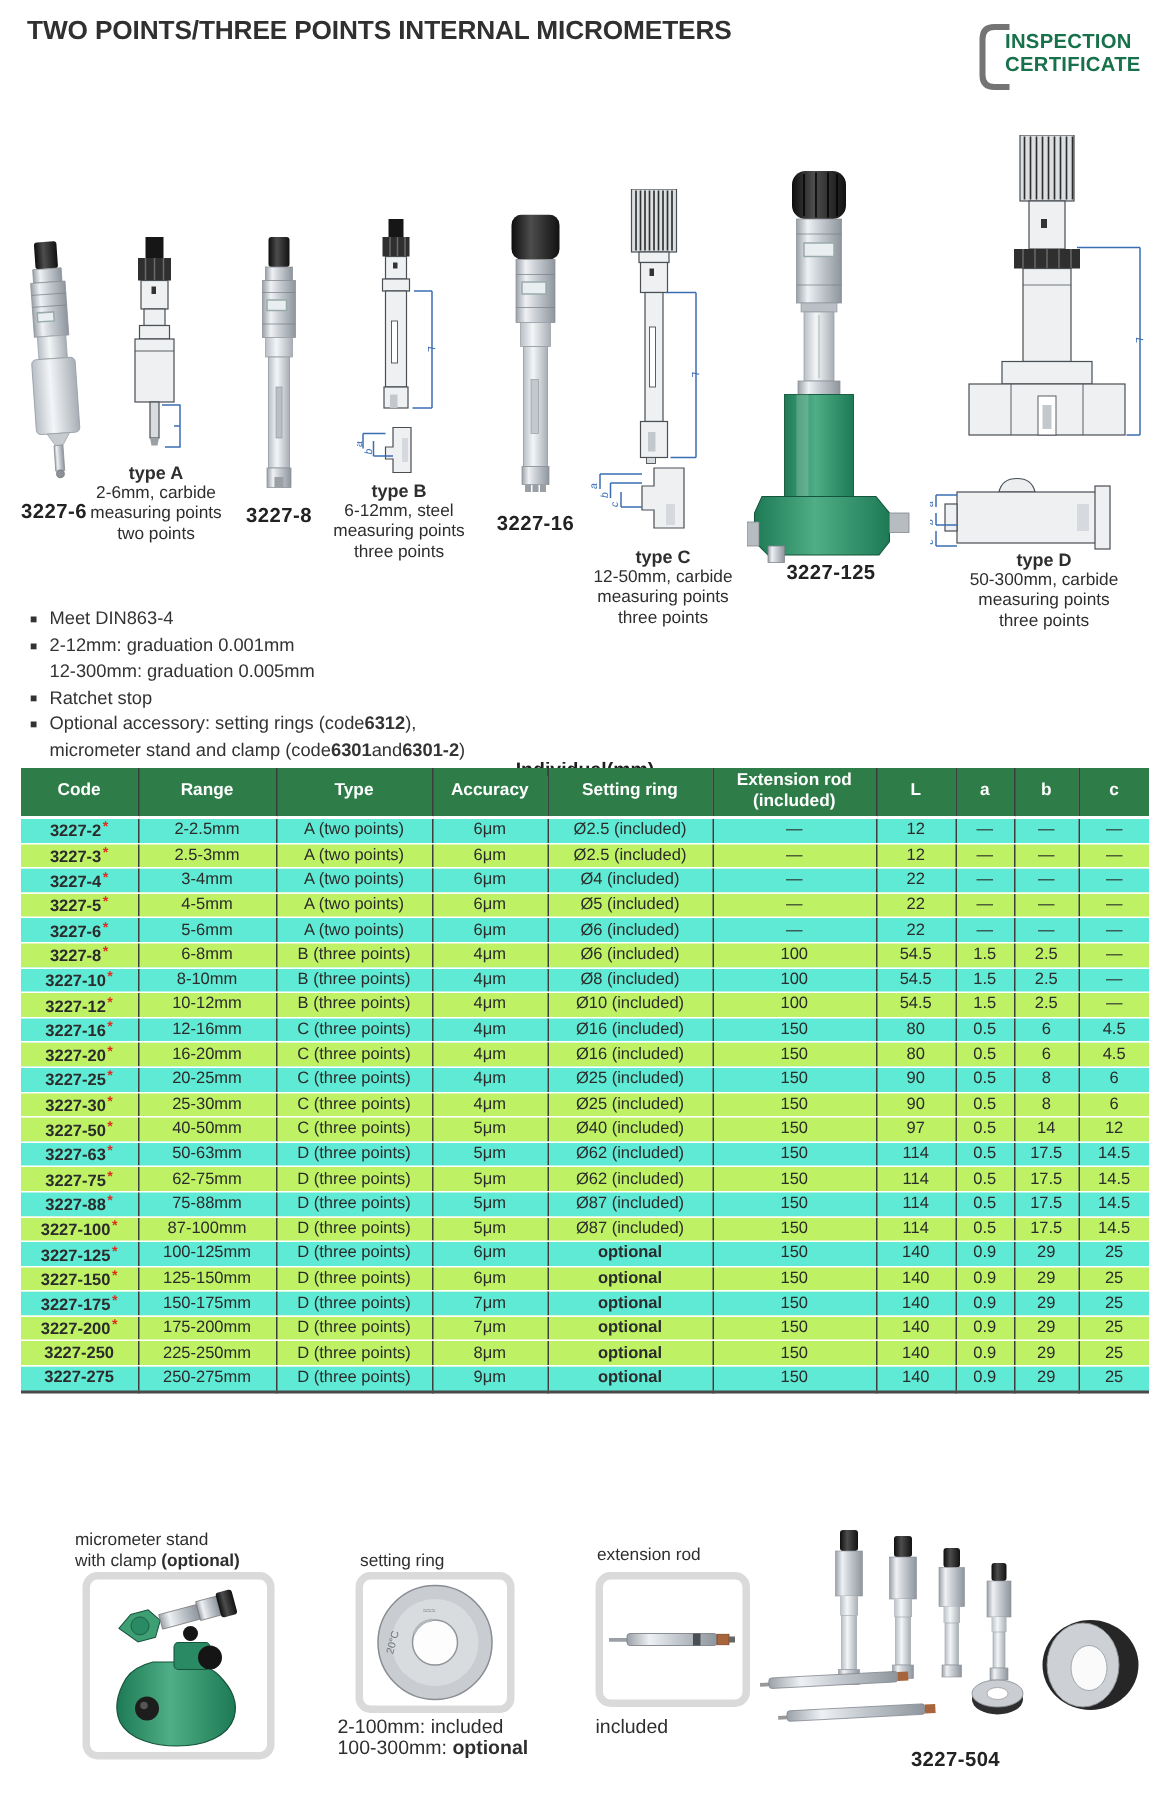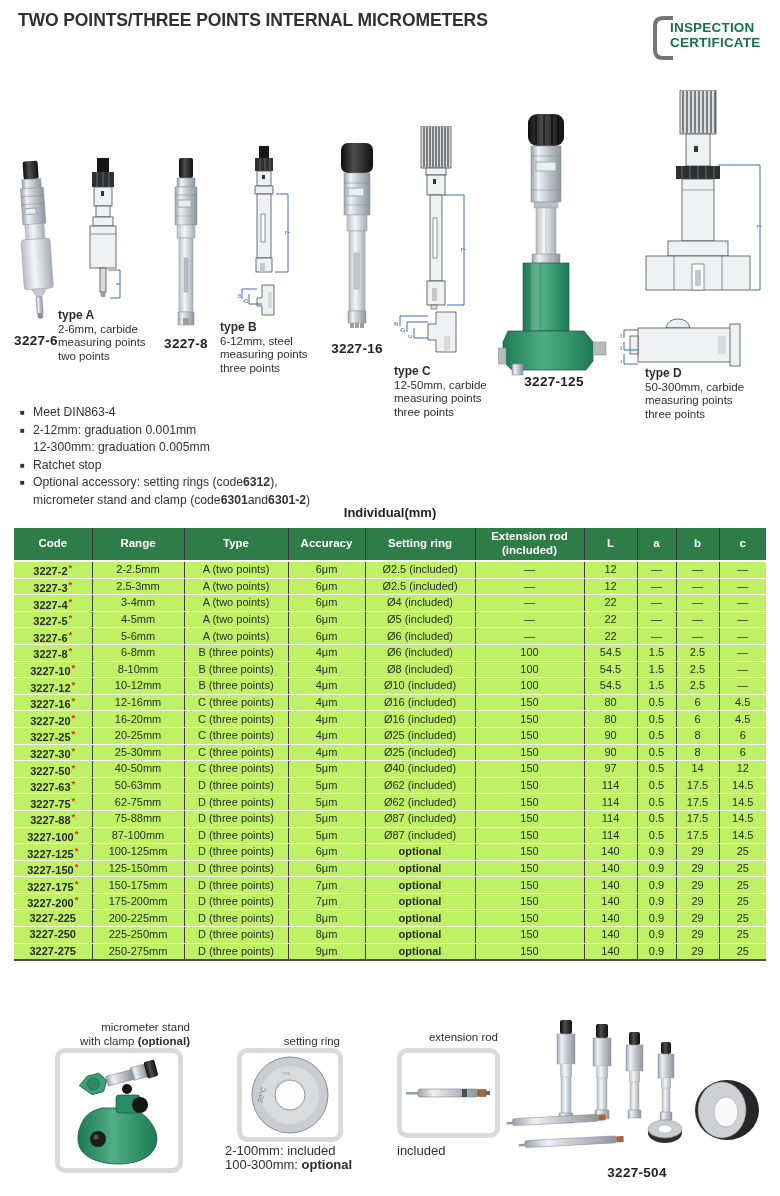--- a/index.html
+++ b/index.html
@@ -6,45 +6,45 @@
   body{width:780px;height:1196px;background:#fff;position:relative;overflow:hidden;
        font-family:"Liberation Sans",sans-serif;color:#333}
   .abs{position:absolute}
   
   .title{left:18px;top:10px;font-size:17.5px;font-weight:bold;color:#303030;letter-spacing:-.1px}
   .badge{left:650px;top:14px;width:124px;height:52px}
   .badge-text{position:absolute;left:20px;top:7px;font-size:13.5px;font-weight:800;
               color:#17714b;line-height:1.1;letter-spacing:.2px;white-space:nowrap}
   
   .pcode{position:absolute;font-weight:bold;font-size:13.5px;color:#222;text-align:center;letter-spacing:.3px}
-  .pcap{position:absolute;text-align:left;font-size:11.5px;line-height:13.5px;color:#2e2e2e}
+  .pcap{position:absolute;text-align:center;font-size:11.5px;line-height:13.5px;color:#2e2e2e}
   .pcap .t{font-weight:bold;font-size:12px}
   
   .features{left:20px;top:404px;width:420px}
   .feature-line{display:flex;font-size:12.2px;line-height:17.5px;color:#333}
   .feature-line .bullet{width:13px;font-size:8px;flex:0 0 13px}
   .feature-line .bold{font-weight:bold}
   
   .tbl-caption{left:14px;top:505px;width:752px;display:flex;justify-content:center;
                font-weight:bold;font-size:13px;color:#1f1f1f}
-  .tblwrap{left:14px;top:528px;width:752px}
+  .tblwrap{left:14px;top:512px;width:752px}
   table.spec{border-collapse:collapse;table-layout:fixed;width:752px;border-bottom:2px solid #4a4a4a}
   table.spec th{background:#2e7d48;color:#fff;font-size:11.5px;font-weight:bold;white-space:pre-line;
                 padding:2px 1px;height:28px;line-height:1.2;border-bottom:2px solid #fff}
   table.spec th+th, table.spec td+td{border-left:1px solid #3d3d3d}
   table.spec td{font-size:11px;text-align:center;height:15.6px;padding:0 2px;line-height:1;
                 border-bottom:1px solid #fff;color:#2b2b2b}
-  tr.odd{background:#bef264}
+  tr.odd{background:#5eead4}
   tr.even{background:#bef264}
   td.code{font-weight:bold;color:#1c1c1c}
   sup.star{color:#e02b20;font-size:9.5px;font-weight:bold;position:relative;top:1px;margin-left:1px}
   td.dash{color:#8f8f8f}
   td.opt{font-weight:bold}
   
-  .acc-label{position:absolute;text-align:right;font-size:11.5px;line-height:13.5px;color:#2e2e2e}
+  .acc-label{position:absolute;text-align:left;font-size:11.5px;line-height:13.5px;color:#2e2e2e}
   .acc-label .bold, .acc-note .bold{font-weight:bold}
   .acc-note{position:absolute;text-align:left;font-size:13px;line-height:14px;color:#2e2e2e}
   .frame{position:absolute;background:#fff;border:5px solid #dadada;border-radius:10px;
          box-sizing:border-box;overflow:hidden}
   svg text{font-family:"Liberation Sans",sans-serif}
   .blu{stroke:#3a6cb4;fill:none;stroke-width:1}
   .blu-t{fill:#3a6cb4;font-size:7px;font-style:italic}
   .ln{stroke:#4a4f54;fill:#eef0f2;stroke-width:.8}
 </style>
 </head>
@@ -630,32 +630,20 @@
           <td>140</td>
           <td>0.9</td>
           <td>29</td>
           <td>25</td>
         </tr>
         <tr class="even">
           <td class="code">3227-200<sup class="star">*</sup></td>
           <td>175-200mm</td>
           <td>D (three points)</td>
           <td>7μm</td>
-          <td class="opt">optional</td>
-          <td>150</td>
-          <td>140</td>
-          <td>0.9</td>
-          <td>29</td>
-          <td>25</td>
-        </tr>
-        <tr class="odd">
-          <td class="code">3227-225</td>
-          <td>200-225mm</td>
-          <td>D (three points)</td>
-          <td>8μm</td>
           <td class="opt">optional</td>
           <td>150</td>
           <td>140</td>
           <td>0.9</td>
           <td>29</td>
           <td>25</td>
         </tr>
         <tr class="even">
           <td class="code">3227-250</td>
           <td>225-250mm</td>

